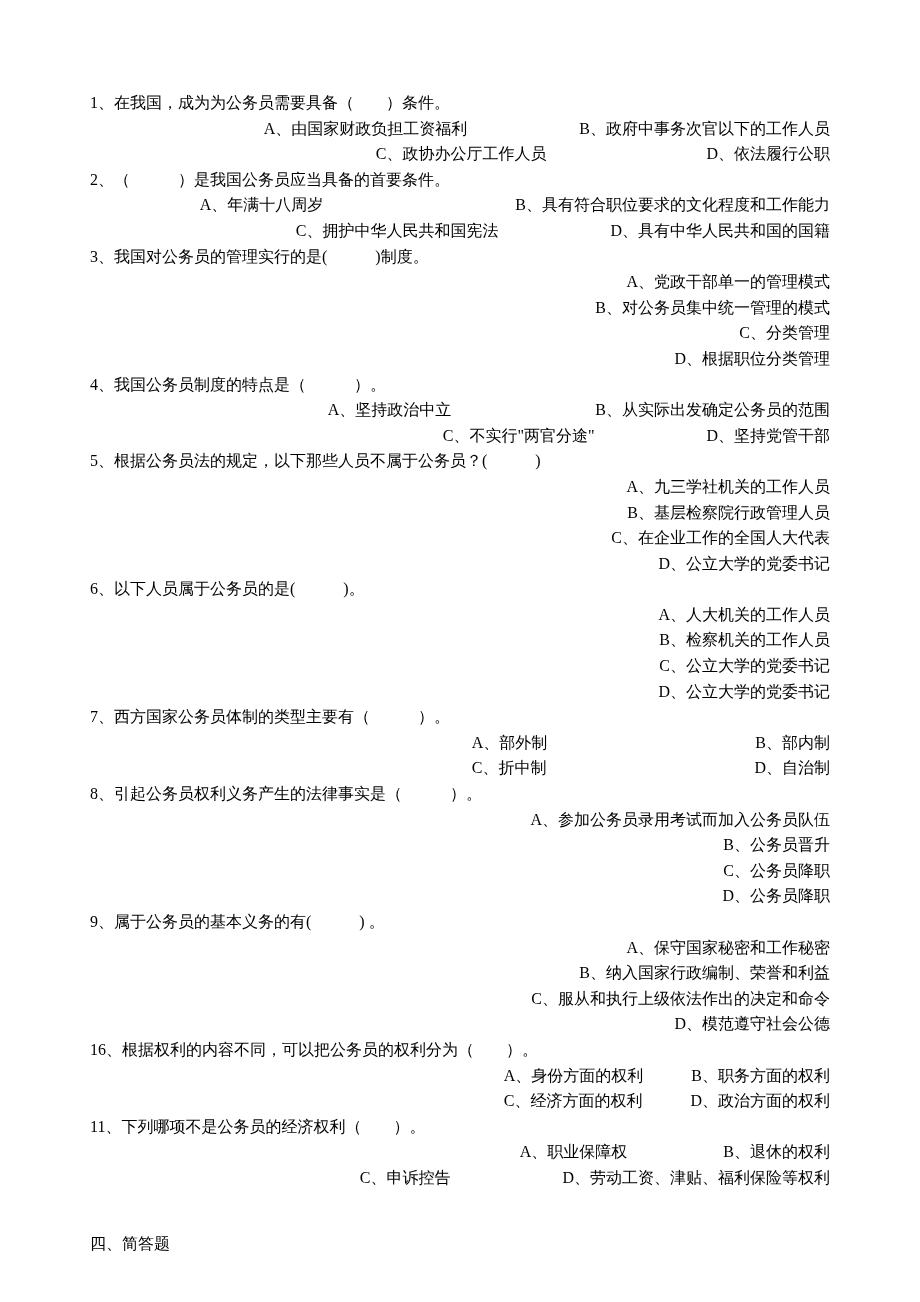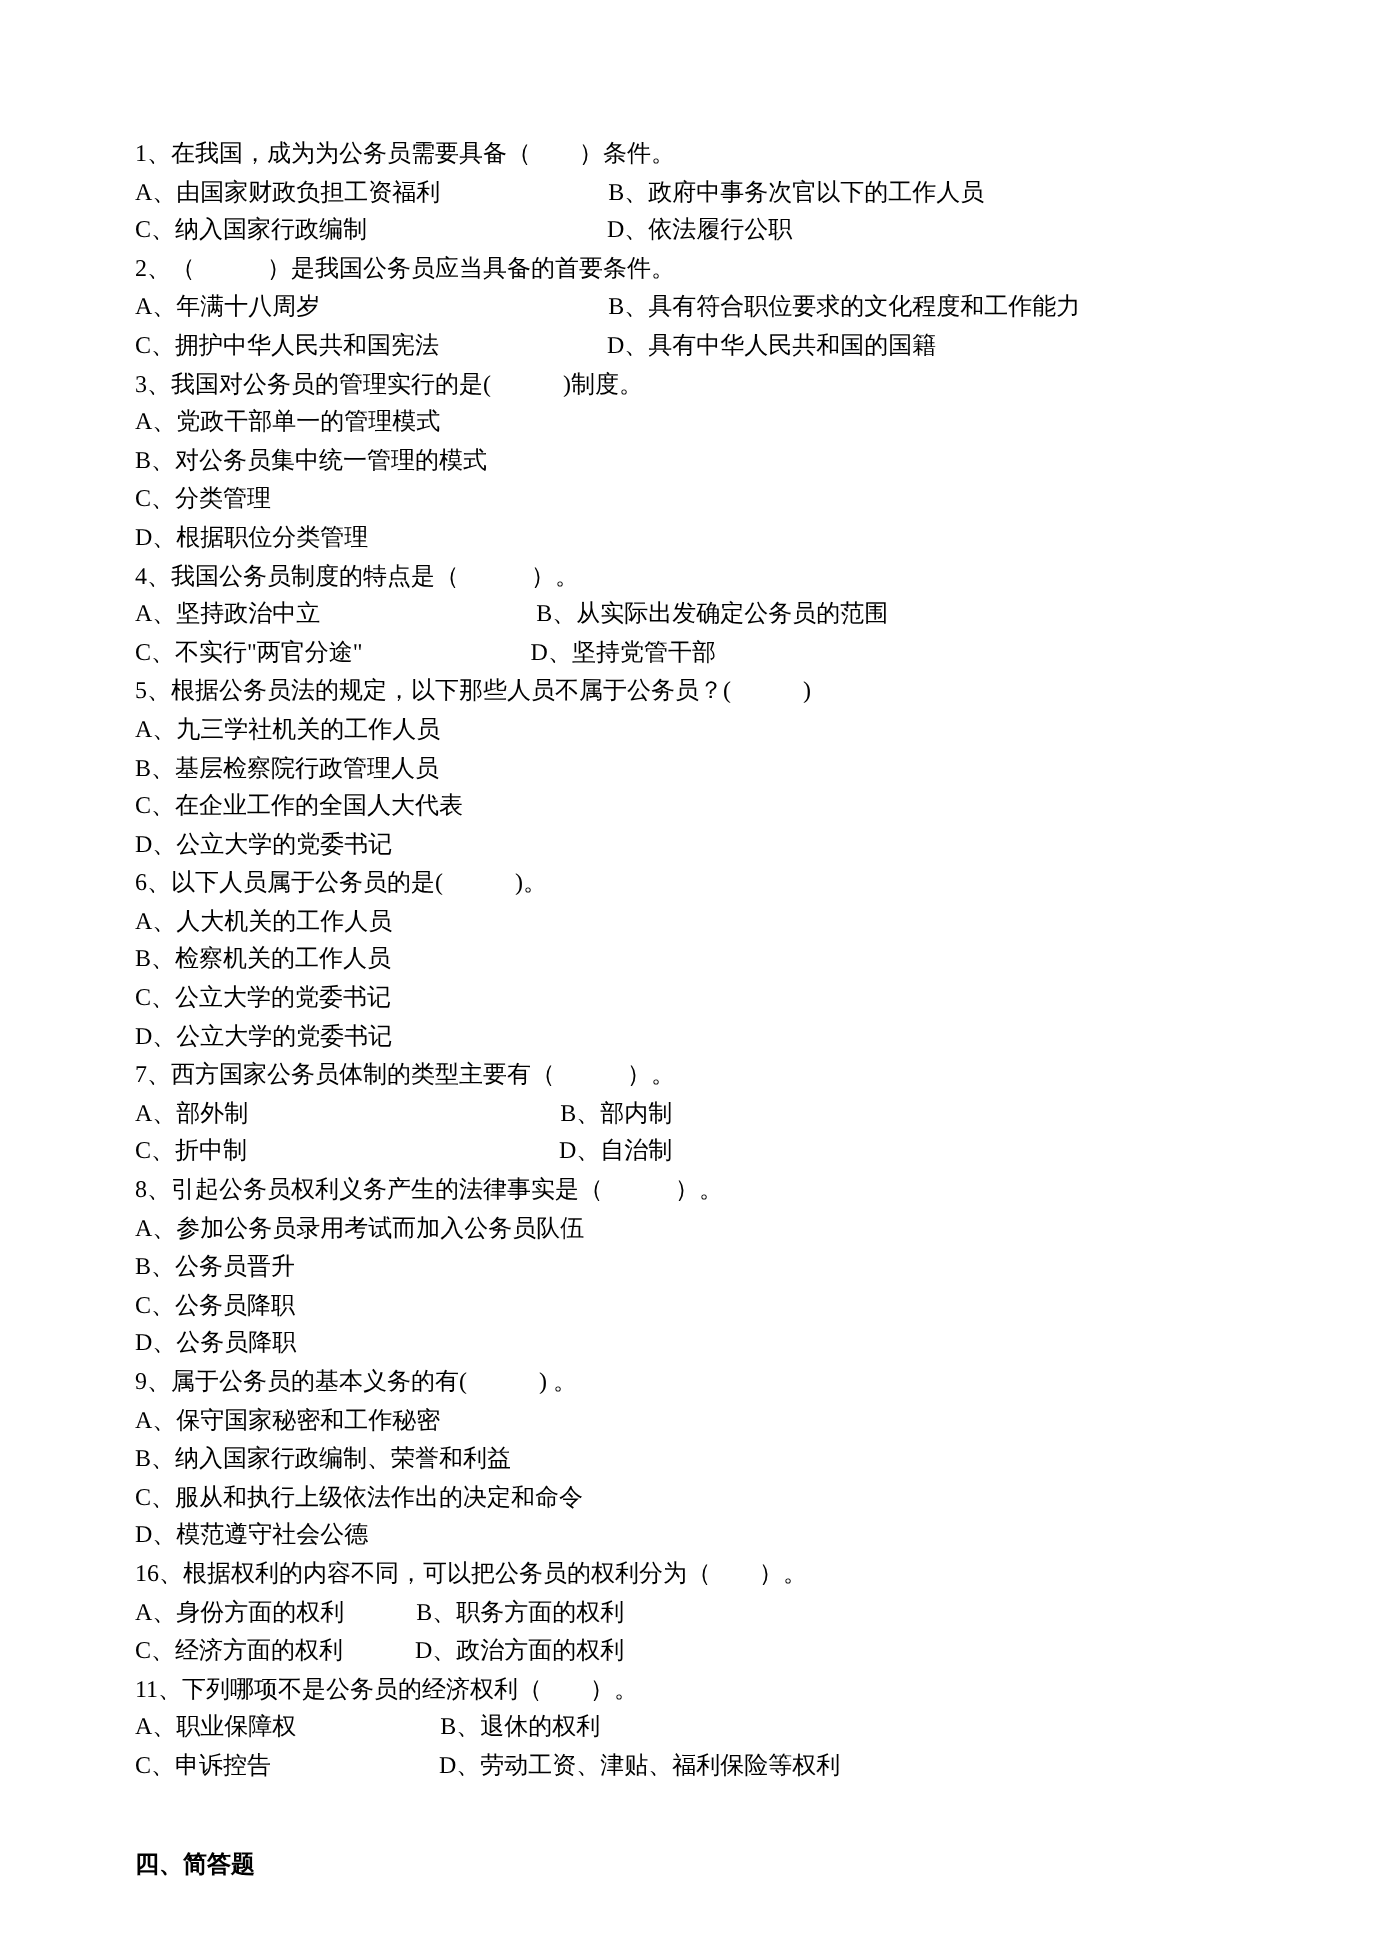--- a/index.html
+++ b/index.html
@@ -11,36 +11,37 @@
       margin: 0;
       padding: 90px 90px 40px 90px;
       width: 920px;
       box-sizing: border-box;
     }
     .question {
       margin: 0;
     }
     .option-line {
       margin: 0;
+      text-align: right;
     }
     .section-heading {
       font-family: "SimHei", "黑体", sans-serif;
-      font-weight: bold;
+      font-weight: normal;
       margin-top: 40px;
     }
   </style>
 </head>
 <body>
 
 <p class="question">1、在我国，成为为公务员需要具备（　　）条件。</p>
 <p class="option-line">
   <span>A、由国家财政负担工资福利</span>　　　　　　　<span>B、政府中事务次官以下的工作人员</span>
 </p>
 <p class="option-line">
-  <span>C、纳入国家行政编制</span>　　　　　　　　　　<span>D、依法履行公职</span>
+  <span>C、政协办公厅工作人员</span>　　　　　　　　　　<span>D、依法履行公职</span>
 </p>
 
 <p class="question">2、（　　　）是我国公务员应当具备的首要条件。</p>
 <p class="option-line">
   <span>A、年满十八周岁</span>　　　　　　　　　　　　<span>B、具有符合职位要求的文化程度和工作能力</span>
 </p>
 <p class="option-line">
   <span>C、拥护中华人民共和国宪法</span>　　　　　　　<span>D、具有中华人民共和国的国籍</span>
 </p>
 

